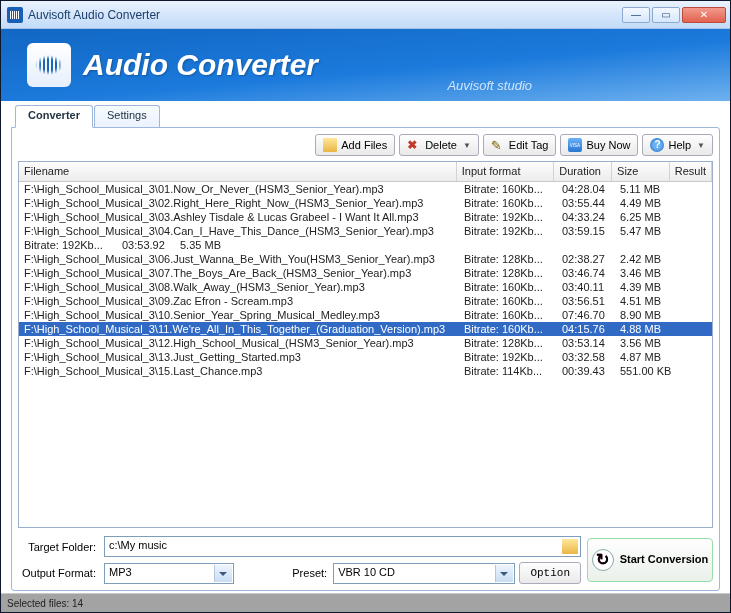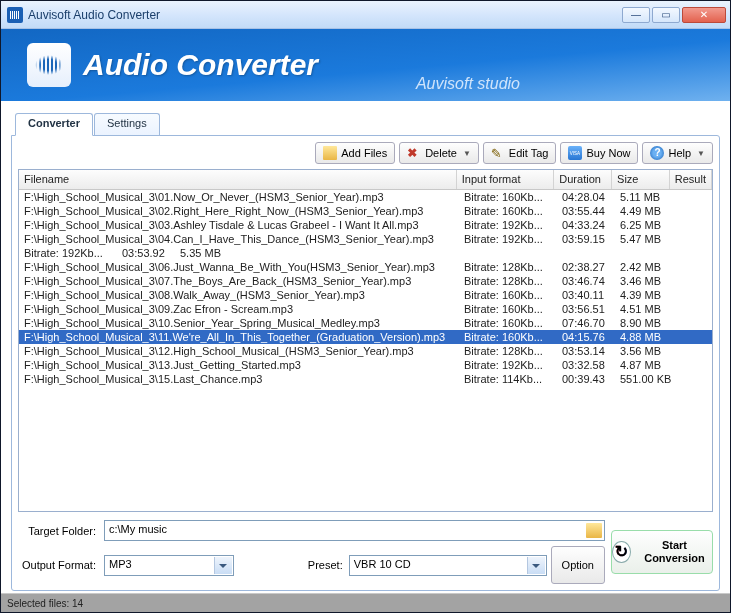--- a/index.html
+++ b/index.html
@@ -13,23 +13,23 @@
 .title { flex: 1; color: #1a3e6a; font-size: 12px; }
 .win-btns { display: flex; gap: 2px; }
 .win-btn { width: 28px; height: 16px; border: 1px solid #8ea9d0; border-radius: 2px; background: linear-gradient(to bottom, #f3f8ff, #d6e7fb); display: flex; align-items: center; justify-content: center; color: #2a4b7a; font-size: 10px; cursor: pointer; }
 .win-btn.close { background: linear-gradient(to bottom, #f29a8e, #e3624f); border-color: #bb4a3a; color: #fff; width: 44px; }
 
 .banner { height: 72px; background: linear-gradient(175deg, #1267c3 0%, #1b7adc 55%, #6fb1ef 100%); display: flex; align-items: center; padding-left: 26px; position: relative; }
 .banner-logo { width: 44px; height: 44px; background: linear-gradient(to bottom, #fff, #e6effc); border-radius: 6px; margin-right: 12px; display: flex; align-items: center; justify-content: center; }
 .waveform { width: 28px; height: 20px; }
 .waveform::before { content: ""; display: block; width: 28px; height: 20px; background: repeating-linear-gradient(to right, #1a65b8 0 2px, transparent 2px 4px); mask: radial-gradient(ellipse at center, #000 40%, transparent 70%); }
 .banner-title { color: #fff; font-size: 30px; font-weight: bold; font-style: italic; font-family: Arial, sans-serif; text-shadow: 1px 1px 2px rgba(0,0,0,0.25); }
-.banner-sub { position: absolute; right: 210px; bottom: 8px; color: #cfe4fb; font-size: 16px; font-style: italic; font-family: Arial, sans-serif; }
-
-.content { flex: 1; display: flex; flex-direction: column; padding: 12px 10px 2px 10px; background: #fff; }
+.banner-sub { position: absolute; right: 198px; bottom: 8px; color: #cfe4fb; font-size: 13px; font-style: italic; font-family: Arial, sans-serif; }
+
+.content { flex: 1; display: flex; flex-direction: column; padding: 4px 10px 2px 10px; background: #fff; }
 
 .tabs { display: flex; height: 22px; margin-left: 4px; }
 .tab { padding: 3px 12px; border: 1px solid #9db8dc; border-bottom: none; border-radius: 3px 3px 0 0; background: linear-gradient(to bottom, #f7fbff, #ebf3ff); color: #234; margin-right: 1px; cursor: pointer; }
 .tab.active { background: #fff; font-weight: bold; position: relative; z-index: 2; border-bottom: 1px solid #fff; margin-bottom: -1px; }
 
 .panel { flex: 1; border: 1px solid #9db8dc; border-radius: 0 3px 3px 3px; display: flex; flex-direction: column; padding: 6px; position: relative; z-index: 1; }
 
 .toolbar { display: flex; justify-content: flex-end; gap: 4px; margin-bottom: 5px; }
 .tbtn { height: 22px; padding: 0 7px; border: 1px solid #aab; background: linear-gradient(to bottom, #fefefe, #e9e9e9); border-radius: 3px; display: inline-flex; align-items: center; gap: 4px; cursor: pointer; font-size: 11px; }
 .tbtn .drop { margin-left: 2px; font-size: 8px; color: #555; }
@@ -59,22 +59,22 @@
 .bottom { display: flex; align-items: center; gap: 6px; padding-top: 8px; }
 .form-col { flex: 1; display: grid; grid-template-columns: 82px 1fr auto 1fr auto; row-gap: 5px; column-gap: 4px; align-items: center; }
 .label { text-align: right; padding-right: 4px; }
 .field { height: 21px; border: 1px solid #7f9db9; background: #fff; padding: 2px 18px 2px 4px; position: relative; font-size: 11px; }
 .field .browse { position: absolute; right: 2px; top: 2px; width: 16px; height: 15px; background: linear-gradient(to bottom, #ffe79a, #e9b646); border-radius: 1px; cursor: pointer; }
 .combo { height: 21px; border: 1px solid #7f9db9; background: #fff; padding: 2px 4px; position: relative; font-size: 11px; }
 .combo::after { content: ""; position: absolute; right: 1px; top: 1px; width: 17px; height: 17px; background: linear-gradient(to bottom, #eef4fc, #c9ddf5); border-left: 1px solid #b4c7e0; }
 .combo::before { content: ""; position: absolute; right: 6px; top: 8px; border: 4px solid transparent; border-top-color: #3a597f; z-index: 1; }
 .preset-label { text-align: right; padding: 0 2px; }
 
-.btn { height: 38px; padding: 0 10px; border: 1px solid #aab; background: linear-gradient(to bottom, #fefefe, #e9e9e9); border-radius: 3px; cursor: pointer; font-size: 11px; }
-.start-btn { width: 102px; height: 44px; border: 1px solid #9da; background: linear-gradient(to bottom, #fefefe, #eaf0ea); border-radius: 4px; display: flex; align-items: center; justify-content: center; gap: 6px; cursor: pointer; font-size: 11px; font-weight: bold; text-align: center; line-height: 1.2; }
+.btn { height: 22px; padding: 0 10px; border: 1px solid #aab; background: linear-gradient(to bottom, #fefefe, #e9e9e9); border-radius: 3px; cursor: pointer; font-size: 11px; font-family: Liberation Mono, monospace; }
+.start-btn { width: 126px; height: 44px; border: 1px solid #9da; background: linear-gradient(to bottom, #fefefe, #eaf0ea); border-radius: 4px; display: flex; align-items: center; justify-content: center; gap: 6px; cursor: pointer; font-size: 11px; font-weight: bold; text-align: center; line-height: 1.2; }
 .start-ico { width: 22px; height: 22px; border: 1px solid #8aa; border-radius: 50%; display: flex; align-items: center; justify-content: center; background: #fff; }
 .start-ico::before { content: "↻"; font-size: 16px; background: linear-gradient(to right, #d33, #36c); -webkit-background-clip: text; background-clip: text; line-height: 1; }
 
 .statusbar { height: 16px; border-top: 1px solid #c9c9c9; padding: 9px 6px; font-size: 10px; color: #222; display: flex; align-items: center; }
 </style>
 </head>
 <body>
 
 <div class="window">
 

